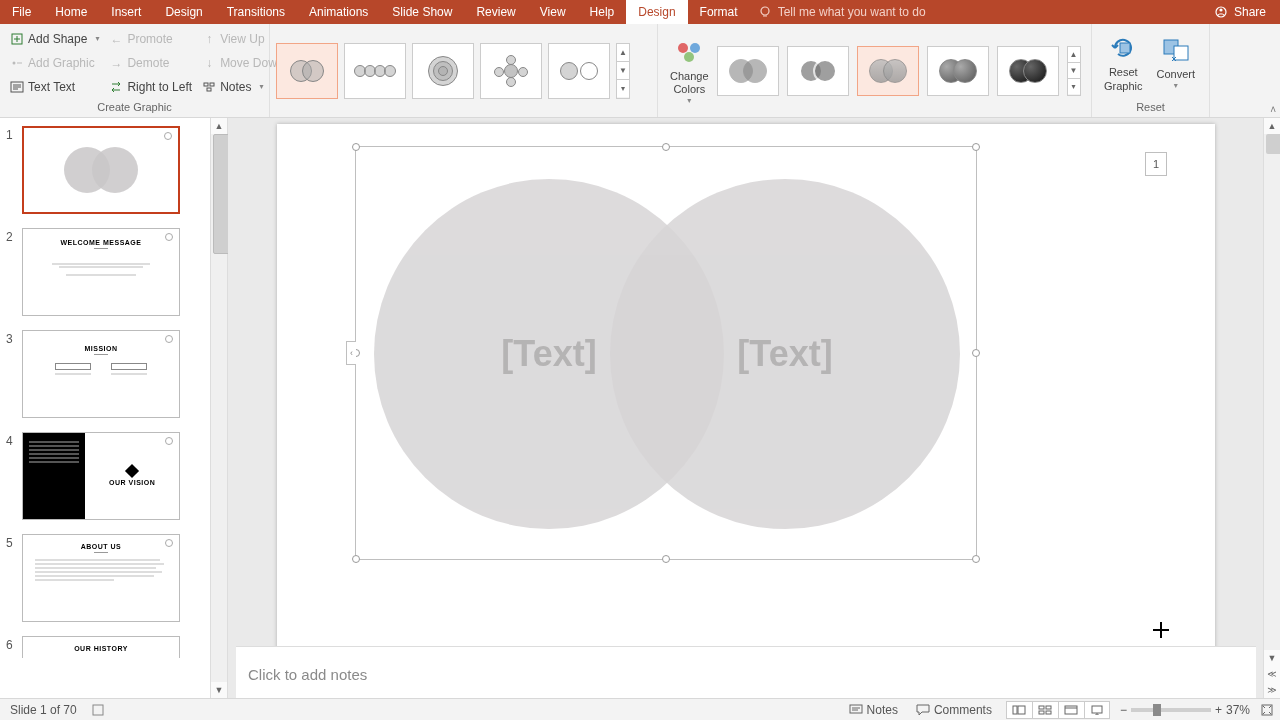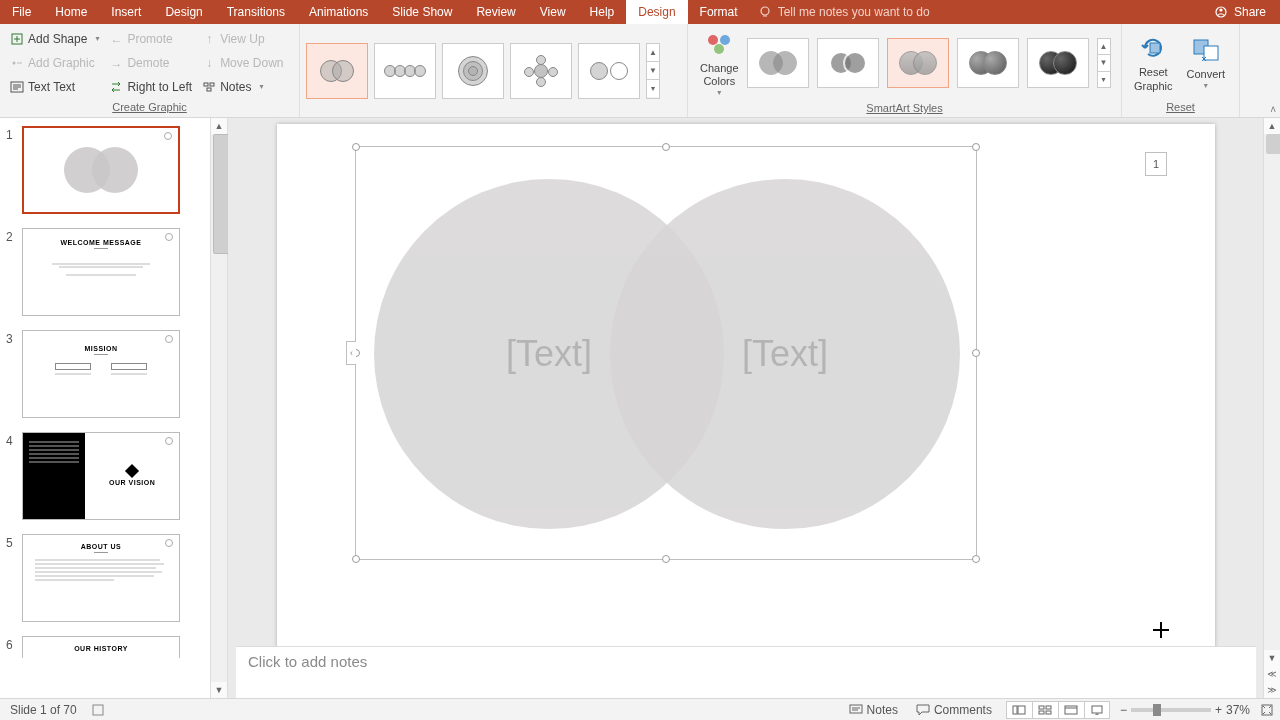--- a/index.html
+++ b/index.html
@@ -10,21 +10,21 @@
 .menubar .tab { padding: 0 12px; display: flex; align-items: center; cursor: pointer; }
 .menubar .tab.file { background: #b7472a; font-weight: normal; }
 .menubar .tab.active { background: #fff; color: #b7472a; }
 .menubar .spacer { flex: 1; display: flex; align-items: center; padding-left: 8px; gap: 6px; color: #f3d0c7; }
 .menubar .share { padding: 0 14px; display: flex; align-items: center; gap: 6px; }
 
 
 .ribbon { height: 94px; background: #f3f3f3; border-bottom: 1px solid #d8d8d8; display: flex; position: relative; }
 .ribbon-group { border-right: 1px solid #e0e0e0; display: flex; flex-direction: column; }
 .ribbon-group .body { flex: 1; display: flex; align-items: center; padding: 2px 6px; gap: 2px; }
-.ribbon-group .label { height: 16px; font-size: 11px; color: #666; text-align: center; text-decoration: underline; }
+.ribbon-group .label { height: 16px; font-size: 11px; color: #666; text-align: center; }
 
 .cg-col { display: flex; flex-direction: column; gap: 0; font-size: 12px; color: #444; }
 .cg-item { display: flex; align-items: center; gap: 4px; padding: 2px 4px; height: 24px; white-space: nowrap; }
 .cg-item.dis { color: #b8b8b8; }
 .cg-ico { width: 14px; height: 14px; display: inline-flex; align-items: center; justify-content: center; }
 
 .layout-gal { display: flex; gap: 6px; align-items: center; }
 .layout-opt { width: 62px; height: 56px; background: #fff; border: 1px solid #ccc; display: flex; align-items: center; justify-content: center; cursor: pointer; }
 .layout-opt.sel { border: 1px solid #f2a586; background: #fce8e0; }
 .gal-spin { width: 14px; height: 56px; display: flex; flex-direction: column; border: 1px solid #ccc; }
@@ -71,32 +71,32 @@
 .slide-canvas { width: 938px; height: 528px; background: #fff; box-shadow: 0 0 4px rgba(0,0,0,.25); position: relative; }
 
 .smartart-box { position: absolute; left: 78px; top: 22px; width: 622px; height: 414px; border: 1px solid #bfbfbf; }
 .sel-handle { position: absolute; width: 8px; height: 8px; background: #fff; border: 1px solid #9a9a9a; border-radius: 50%; }
 .sh-tl { left: -4px; top: -4px; } .sh-tm { left: calc(50% - 4px); top: -4px; } .sh-tr { right: -4px; top: -4px; }
 .sh-ml { left: -4px; top: calc(50% - 4px); } .sh-mr { right: -4px; top: calc(50% - 4px); }
 .sh-bl { left: -4px; bottom: -4px; } .sh-bm { left: calc(50% - 4px); bottom: -4px; } .sh-br { right: -4px; bottom: -4px; }
 .expand-tab { position: absolute; left: -10px; top: calc(50% - 12px); width: 10px; height: 24px; background: #fff; border: 1px solid #bfbfbf; border-right: none; display:flex; align-items:center; justify-content:center; font-size:9px; color:#888; cursor:pointer;}
 
 .venn { position: absolute; inset: 0; }
-.venn-c { position: absolute; width: 350px; height: 350px; border-radius: 50%; background: #d7d5d6; opacity: .85; display: flex; align-items: center; justify-content: center; }
+.venn-c { position: absolute; width: 350px; height: 350px; border-radius: 50%; background: #d7d5d6; opacity: .85; display: flex; align-items: center; justify-content: center; font-weight: bold; }
 .venn-c.left { left: 18px; top: 32px; }
 .venn-c.right { left: 254px; top: 32px; }
 .venn-txt { font-size: 36px; color: #a9a7a8; }
 
 .comment-marker { position: absolute; right: 48px; top: 28px; width: 22px; height: 24px; background: #fff; border: 1px solid #bfbfbf; display: flex; align-items: center; justify-content: center; font-size: 11px; color: #555; }
 .crosshair { position: absolute; right: 46px; bottom: 14px; width: 16px; height: 16px; }
 .crosshair::before, .crosshair::after { content: ""; position: absolute; background: #000; }
 .crosshair::before { left: 7px; top: 0; width: 2px; height: 16px; }
 .crosshair::after { top: 7px; left: 0; height: 2px; width: 16px; }
 
-.notes { position: absolute; left: 8px; right: 24px; bottom: 0; height: 52px; background: #fff; border-top: 1px solid #ddd; padding: 6px 12px; color: #8a8a8a; font-size: 15px; }
+.notes { position: absolute; left: 8px; right: 24px; bottom: 0; height: 52px; background: #fff; border-top: 1px solid #ddd; padding: 19px 12px; color: #8a8a8a; font-size: 15px; }
 
 
 .status { position: absolute; left: 0; right: 0; bottom: 0; height: 22px; background: #f3f3f3; border-top: 1px solid #d8d8d8; display: flex; align-items: center; font-size: 12px; color: #555; }
 .status .left { padding: 0 10px; display: flex; align-items: center; gap: 14px; }
 .status .right { margin-left: auto; display: flex; align-items: center; gap: 10px; padding: 0 6px; }
 .status .btn { display: flex; align-items: center; gap: 4px; cursor: pointer; padding: 0 4px; }
 .view-btns { display: flex; gap: 0; }
 .view-btns .vb { width: 26px; height: 18px; border: 1px solid #ccc; border-right: none; background: #fff; display:flex; align-items:center; justify-content:center; cursor:pointer; }
 .view-btns .vb:last-child { border-right: 1px solid #ccc; }
 .zoom { display: flex; align-items: center; gap: 4px; }
@@ -123,35 +123,35 @@
   <div class="tab">Review</div>
   <div class="tab">View</div>
   <div class="tab">Help</div>
   <div class="tab active">Design</div>
   <div class="tab">Format</div>
   <div class="spacer">
     <svg width="14" height="14">
         <circle cx="7" cy="6" r="4" fill="none" stroke="#f3d0c7" stroke-width="1.2"></circle>
         <path d="M5 11h4" stroke="#f3d0c7"></path>
       </svg>
-    <span>Tell me notes you want to do</span>
+    <span>Tell me what you want to do</span>
   </div>
   <div class="share">
     <svg width="14" height="14">
         <circle cx="7" cy="7" r="5" fill="none" stroke="#fff" stroke-width="1.2"></circle>
         <circle cx="7" cy="5" r="1.6" fill="#fff"></circle>
         <path d="M4 10c1-1.5 5-1.5 6 0" stroke="#fff" fill="none"></path>
       </svg>
     <span>Share</span>
   </div>
 </div>
 
 <div class="ribbon">
 
-  <div class="ribbon-group" style="width:300px">
+  <div class="ribbon-group" style="width:270px">
     <div class="body">
       <div class="cg-col">
         <div class="cg-item">
             <span class="cg-ico">
               <svg width="14" height="14">
                 <rect x="2" y="2" width="10" height="10" fill="none" stroke="#2e7d32"></rect>
                 <path d="M7 4v6M4 7h6" stroke="#2e7d32"></path>
               </svg>
             </span>
             <span>Add Shape</span>
@@ -310,21 +310,20 @@
               <span style="width:24px;height:24px;left:18px;top:6px;background:radial-gradient(circle at 30% 30%,#666,#111)"></span>
             </div>
           </div>
         <div class="gal-spin" style="height:50px">
             <div>▲</div>
             <div>▼</div>
             <div>▾</div>
           </div>
       </div>
     </div>
-    <div class="label">SmartArt Styles</div>
   </div>
 
   <div class="ribbon-group" style="width:118px">
     <div class="body">
       <div class="big-btn">
         <svg class="big-ico" viewBox="0 0 32 32">
             <path d="M8 16a8 8 0 1 1 3 6" fill="none" stroke="#2b7bba" stroke-width="2"></path>
             <path d="M8 16l-3-3m3 3l3-3" stroke="#2b7bba" stroke-width="2" fill="none"></path>
             <rect x="13" y="11" width="10" height="10" fill="#9cc3e4" stroke="#2b7bba"></rect>
           </svg>

